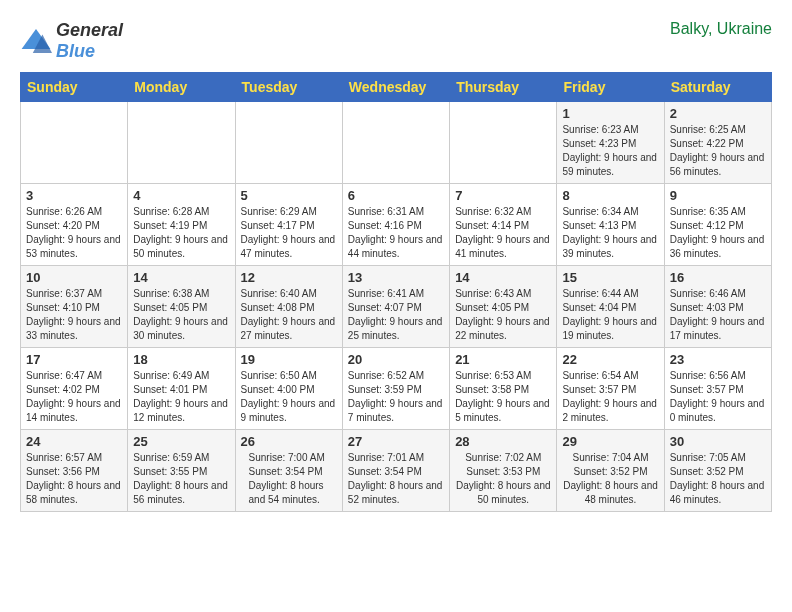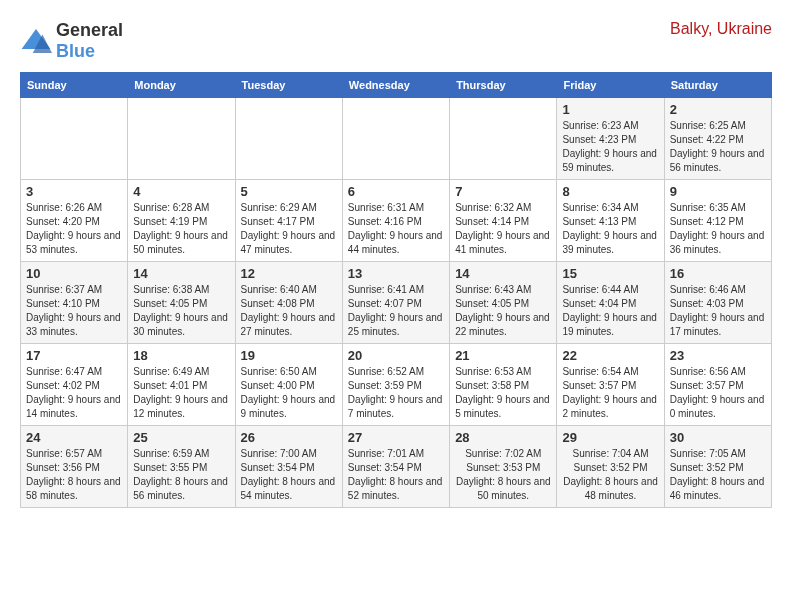--- a/index.html
+++ b/index.html
@@ -16,20 +16,21 @@
       align-items: flex-start;
       margin-bottom: 10px;
     }
     .logo {
       display: flex;
       align-items: center;
     }
     .logo-text {
       display: flex;
       flex-direction: column;
+      font-style: italic;
     }
     .logo-general {
       font-size: 18px;
       font-weight: bold;
       color: #333;
     }
     .logo-blue {
       font-size: 18px;
       font-weight: bold;
       color: #4a90d9;
@@ -42,33 +43,33 @@
     .title-block {
       text-align: right;
     }
     .month-title {
       font-size: 36px;
       color: #333;
       font-weight: normal;
     }
     .location {
       font-size: 16px;
-      color: #b91c1c;
+      color: #15803d;
     }
     table {
       width: 100%;
       border-collapse: collapse;
       table-layout: fixed;
     }
     thead tr th {
       background-color: #3a6bbf;
-      color: #ffffff;
+      color: #fde047;
       text-align: left;
       padding: 6px 6px;
-      font-size: 11px;
+      font-size: 14px;
       font-weight: bold;
       border: 1px solid #3a6bbf;
     }
     tbody tr td {
       vertical-align: top;
       border: 1px solid #ccc;
       padding: 4px 5px;
       font-size: 10.5px;
       color: #333;
       height: 80px;
@@ -286,21 +287,21 @@
 Daylight: 8 hours and 58 minutes.</div>
         </td>
         <td>
           <span class="day-num">25</span>
           <div class="day-info" style="white-space: pre-line;">Sunrise: 6:59 AM
 Sunset: 3:55 PM
 Daylight: 8 hours and 56 minutes.</div>
         </td>
         <td>
           <span class="day-num">26</span>
-          <div class="day-info" style="white-space: pre-line;">Sunrise: 7:00 AM
+          <div class="day-info" style="white-space: pre-line; margin-left: 8px;">Sunrise: 7:00 AM
 Sunset: 3:54 PM
 Daylight: 8 hours and 54 minutes.</div>
         </td>
         <td>
           <span class="day-num">27</span>
           <div class="day-info" style="white-space: pre-line;">Sunrise: 7:01 AM
 Sunset: 3:54 PM
 Daylight: 8 hours and 52 minutes.</div>
         </td>
         <td>

